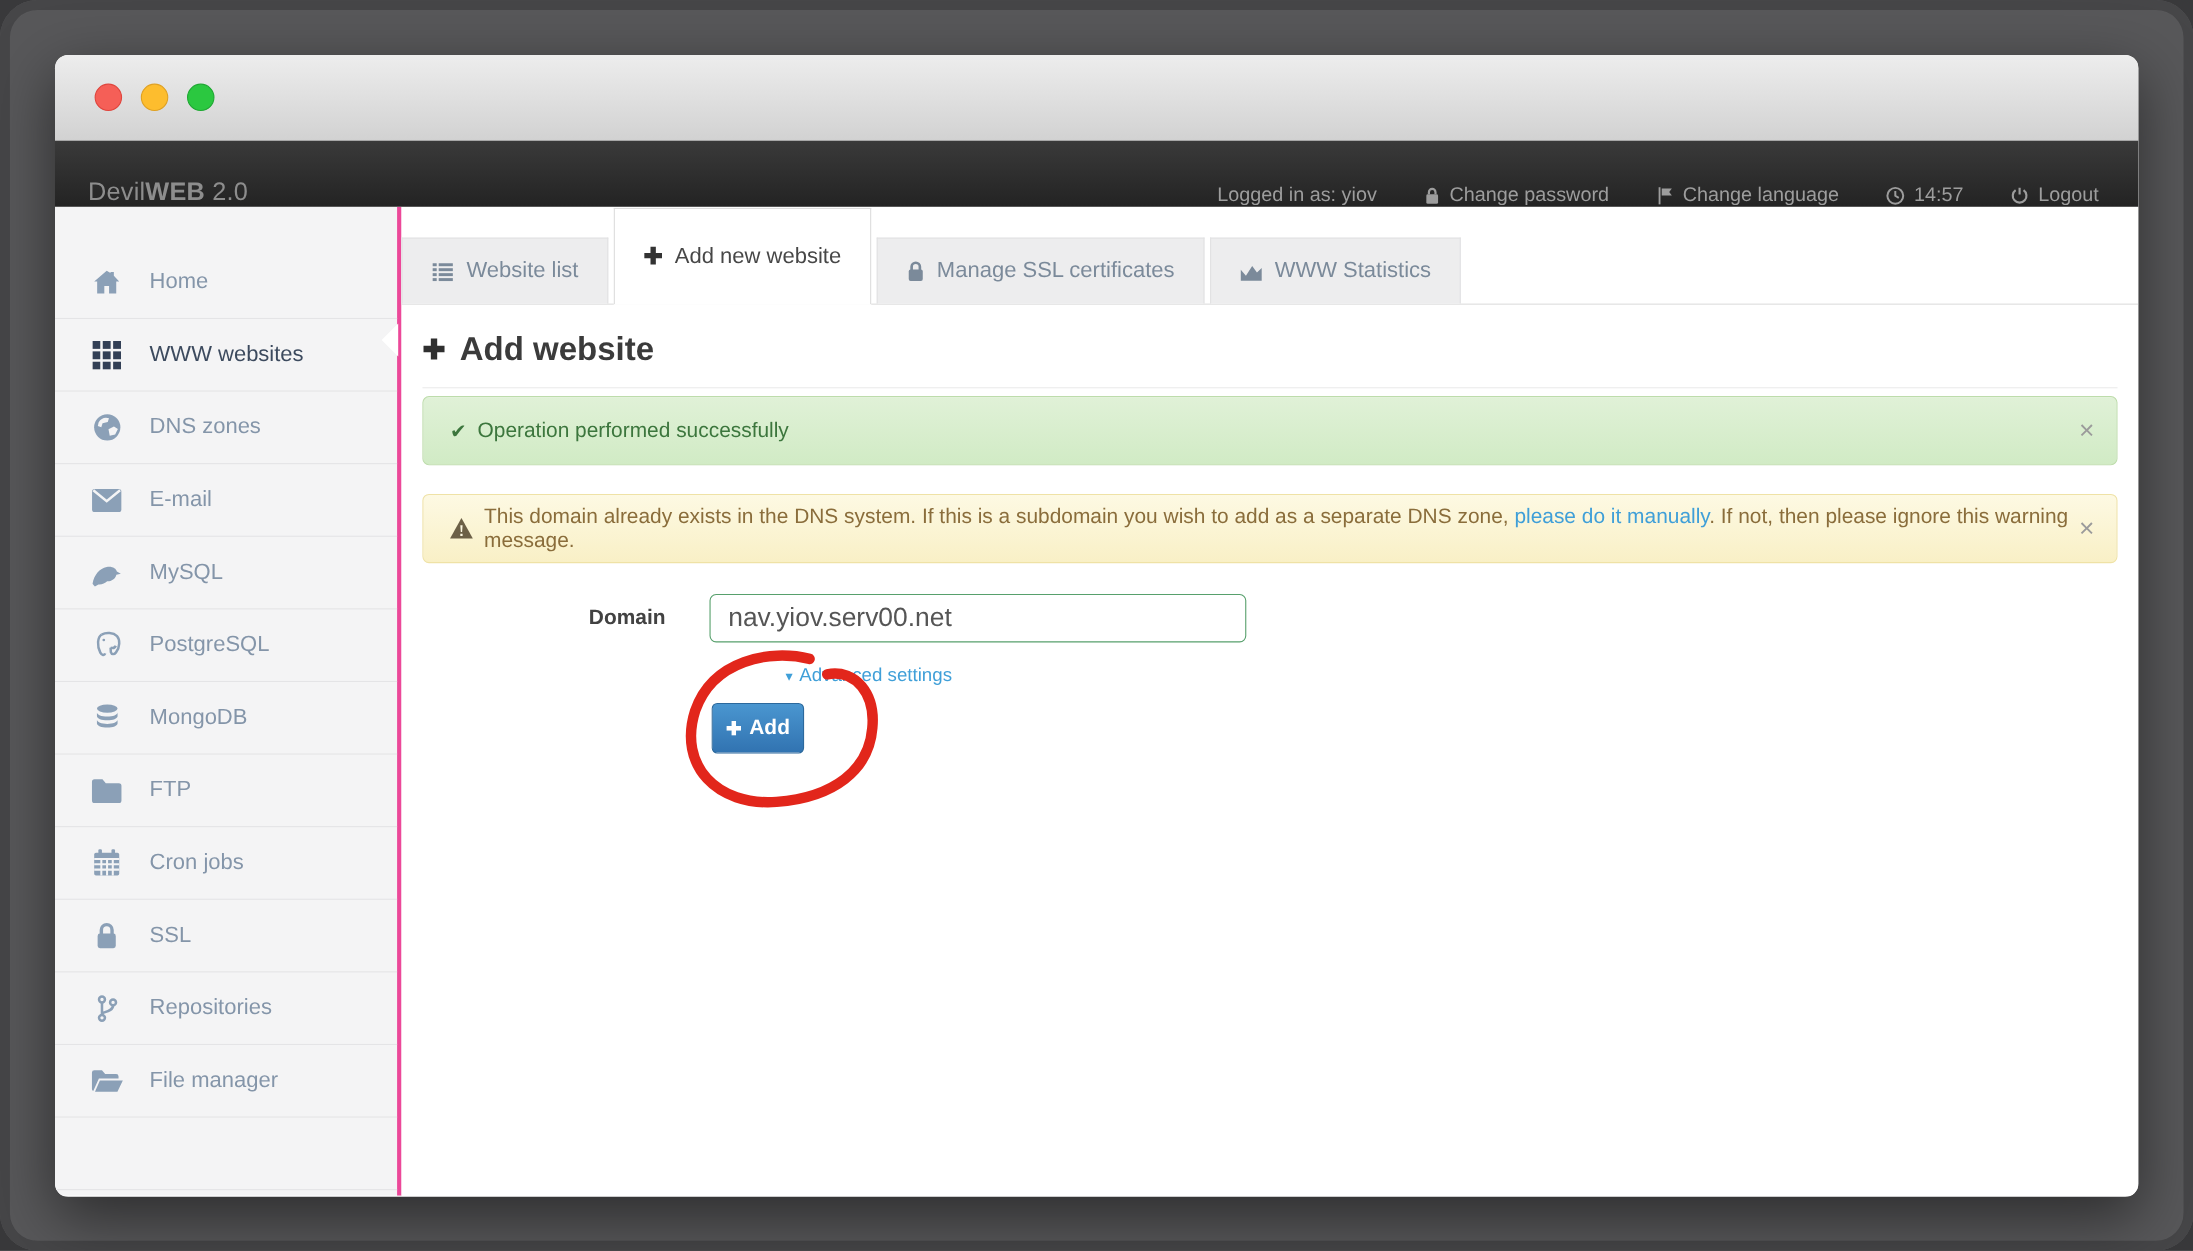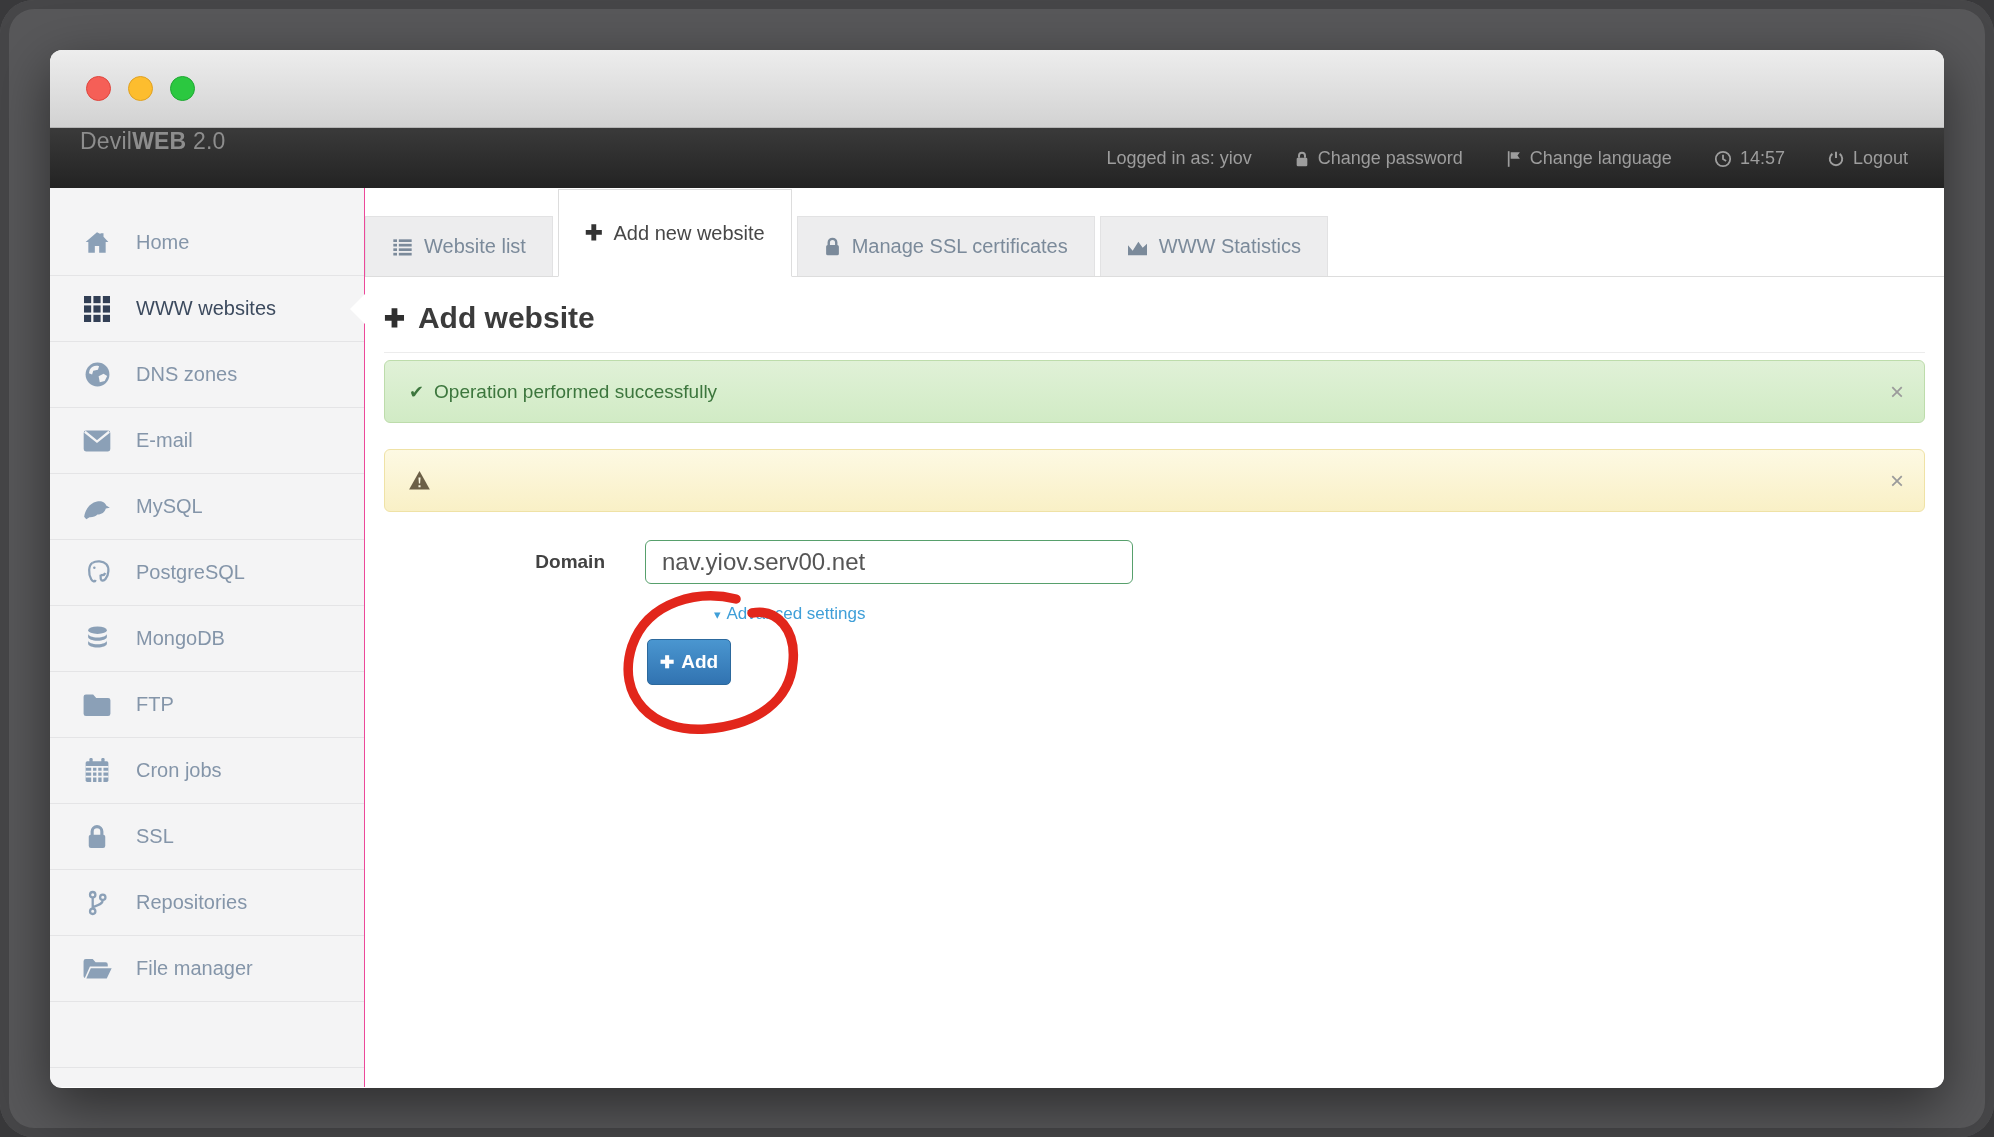--- a/index.html
+++ b/index.html
@@ -12,31 +12,31 @@
   
   .titlebar{height:78px;background:linear-gradient(#ededed,#d2d2d2);
     border-bottom:1px solid #b4b4b4;display:flex;align-items:center;
     padding-left:36px;gap:17px;box-sizing:border-box;}
   .dot{width:23px;height:23px;border-radius:50%;}
   .dot.red{background:#f55f57;border:1px solid #df453d;}
   .dot.yellow{background:#fdbd2e;border:1px solid #dfa123;}
   .dot.green{background:#2bc840;border:1px solid #1fa833;}
   
   .navbar{height:60px;background:linear-gradient(#3a3a3a,#232323);
-    display:flex;align-items:flex-start;padding:0 36px 0 30px;box-sizing:border-box;}
+    display:flex;align-items:flex-end;padding:0 36px 0 30px;box-sizing:border-box;}
   .brand{font-size:23px;color:#8d8d8d;letter-spacing:.2px;cursor:pointer;}
   .brand b{font-weight:700;}
   .nav-right{margin-left:auto;display:flex;align-items:center;gap:42px;
     font-size:18px;color:#9d9d9d;margin-top:20px;}
   .nav-item{display:flex;align-items:center;gap:8px;cursor:pointer;white-space:nowrap;}
   .nav-item svg{display:block;}
   
   .body-row{position:relative;display:flex;height:899px;overflow:hidden;}
-  .sidebar{width:315px;min-width:315px;background:#f4f4f5;border-right:1px solid #ec4899;
-    padding-top:22px;box-sizing:border-box;position:relative;}
+  .sidebar{width:315px;min-width:315px;background:#f4f4f5;border-right:4px solid #ec4899;
+    padding-top:36px;box-sizing:border-box;position:relative;}
   .side-item{height:66px;display:flex;align-items:center;gap:22px;
     padding-left:30px;font-size:20px;color:#8495a9;border-bottom:1px solid #e4e4e6;
     cursor:pointer;box-sizing:border-box;}
   .side-item .ico{width:34px;display:flex;justify-content:center;color:#8ba0b7;}
   .side-item.active{color:#3c4a5e;}
   .side-item.active .ico{color:#323f55;}
   .notch{position:absolute;right:-1px;top:106px;width:0;height:0;
     border-top:15px solid transparent;border-bottom:15px solid transparent;
     border-right:15px solid #fff;}
   .content{flex:1;background:#fff;position:relative;}
@@ -322,20 +322,21 @@
         <span class="close">×</span>
       </div>
 
       <div class="alert alert-warning">
         <span class="a-ico">
             <svg width="21" height="19" viewBox="0 0 24 22" fill="#6c6047">
               <path d="M12 0 24 21.5H0z"></path>
               <path fill="#fcf8e3" d="M10.8 7.6h2.4l-.5 7h-1.4zM10.8 16.4h2.4v2.5h-2.4z"></path>
             </svg>
           </span>
+        <span><span>This domain already exists in the DNS system. If this is a subdomain you wish to add as a separate DNS zone, </span><a>please do it manually</a><span>. If not, then please ignore this warning message.</span></span>
         <span class="close">×</span>
       </div>
 
       <div class="form">
         <div class="form-row">
           <label class="form-label">Domain</label>
           <input class="form-input" type="text" value="nav.yiov.serv00.net" style="">
         </div>
         <div class="advanced">
           <span class="caret">▾</span>

